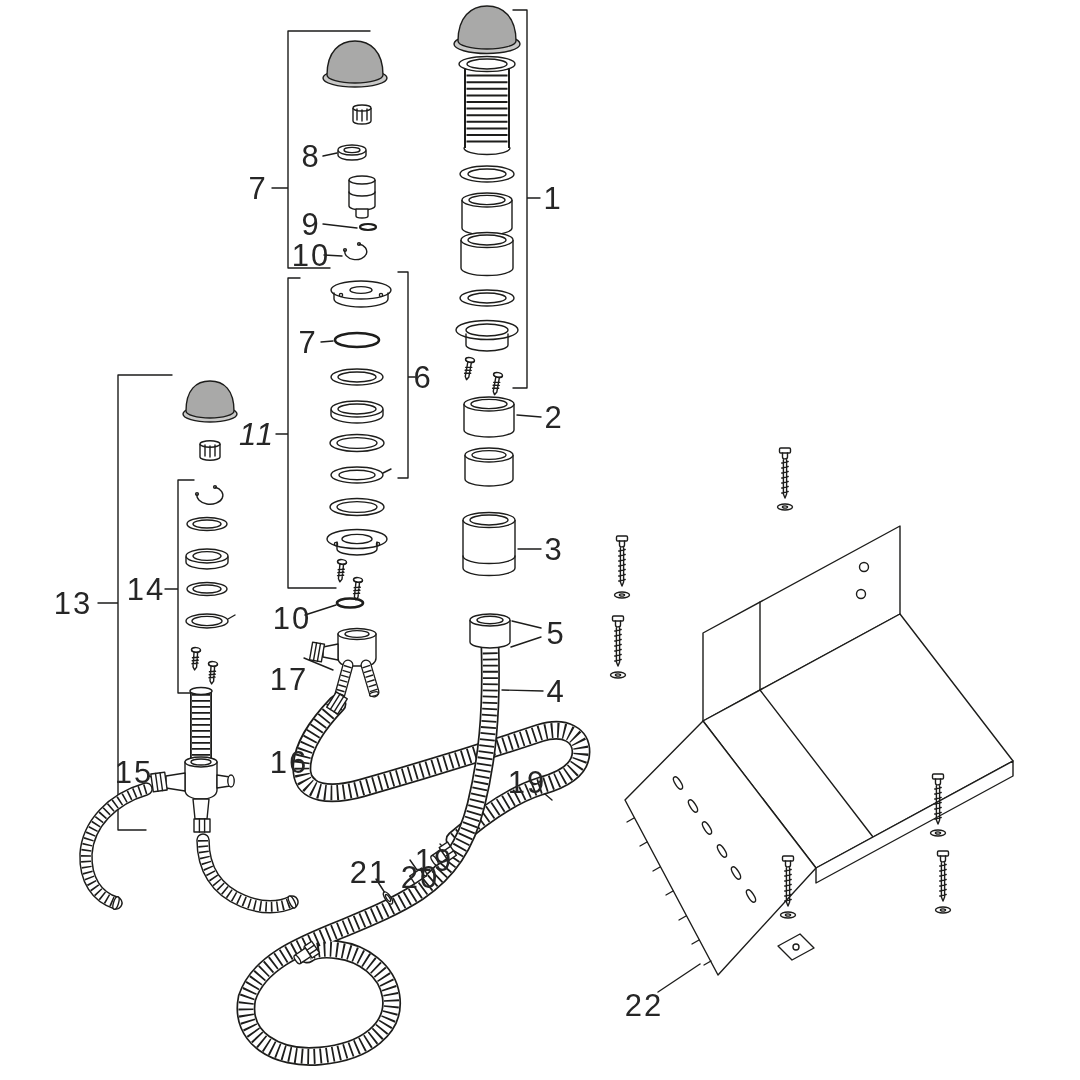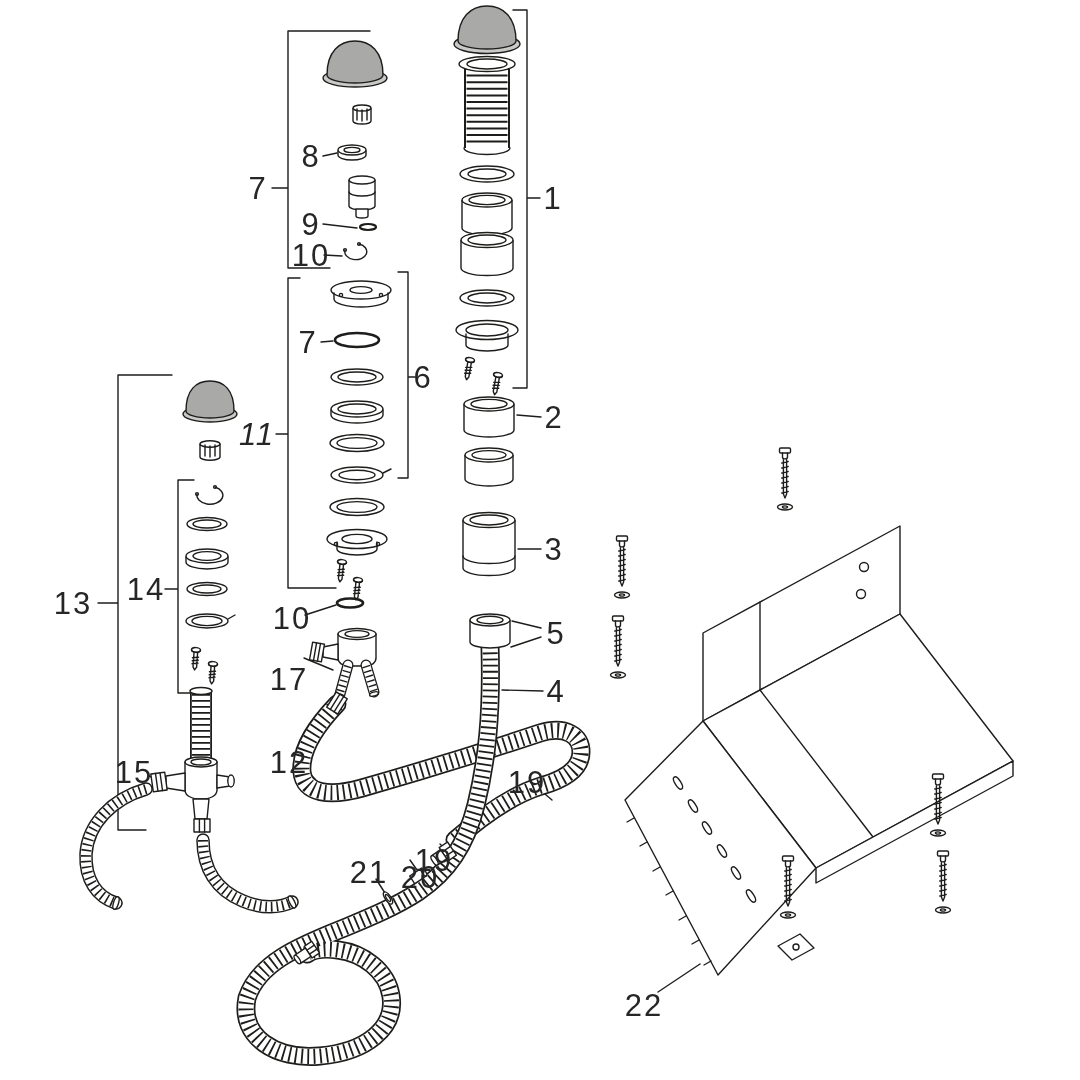--- a/index.html
+++ b/index.html
@@ -337,21 +337,21 @@
       <div class="callout" style="left: 311px; top: 156px;">8</div>
       <div class="callout" style="left: 311px; top: 224px;">9</div>
       <div class="callout" style="left: 311px; top: 255px;">10</div>
       <div class="callout" style="left: 257px; top: 434px; font-style: italic;">11</div>
       <div class="callout" style="left: 308px; top: 342px;">7</div>
       <div class="callout" style="left: 73px; top: 603px;">13</div>
       <div class="callout" style="left: 146px; top: 589px;">14</div>
       <div class="callout" style="left: 292px; top: 618px;">10</div>
       <div class="callout" style="left: 289px; top: 679px;">17</div>
       <div class="callout" style="left: 134px; top: 772px; text-align: right;">15</div>
-      <div class="callout" style="left: 289px; top: 762px;">12</div>
+      <div class="callout" style="left: 289px; top: 762px;">16</div>
       <div class="callout" style="left: 527px; top: 782px;">19</div>
       <div class="callout" style="left: 434px; top: 860px;">19</div>
       <div class="callout" style="left: 420px; top: 853px; margin-top: 24px;">20</div>
       <div class="callout" style="left: 369px; top: 872px;">21</div>
       <div class="callout" style="left: 644px; top: 1005px;">22</div>
     </div>
 
 </div>
 
 </body></html>

